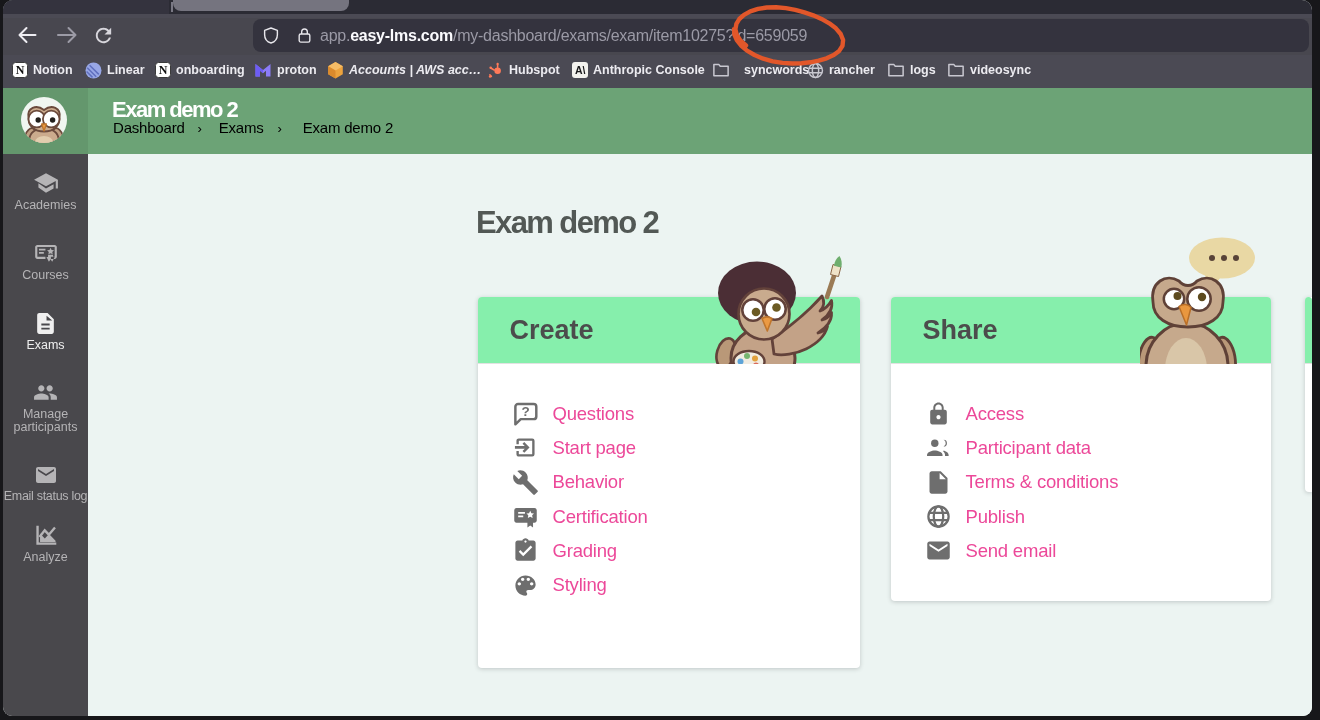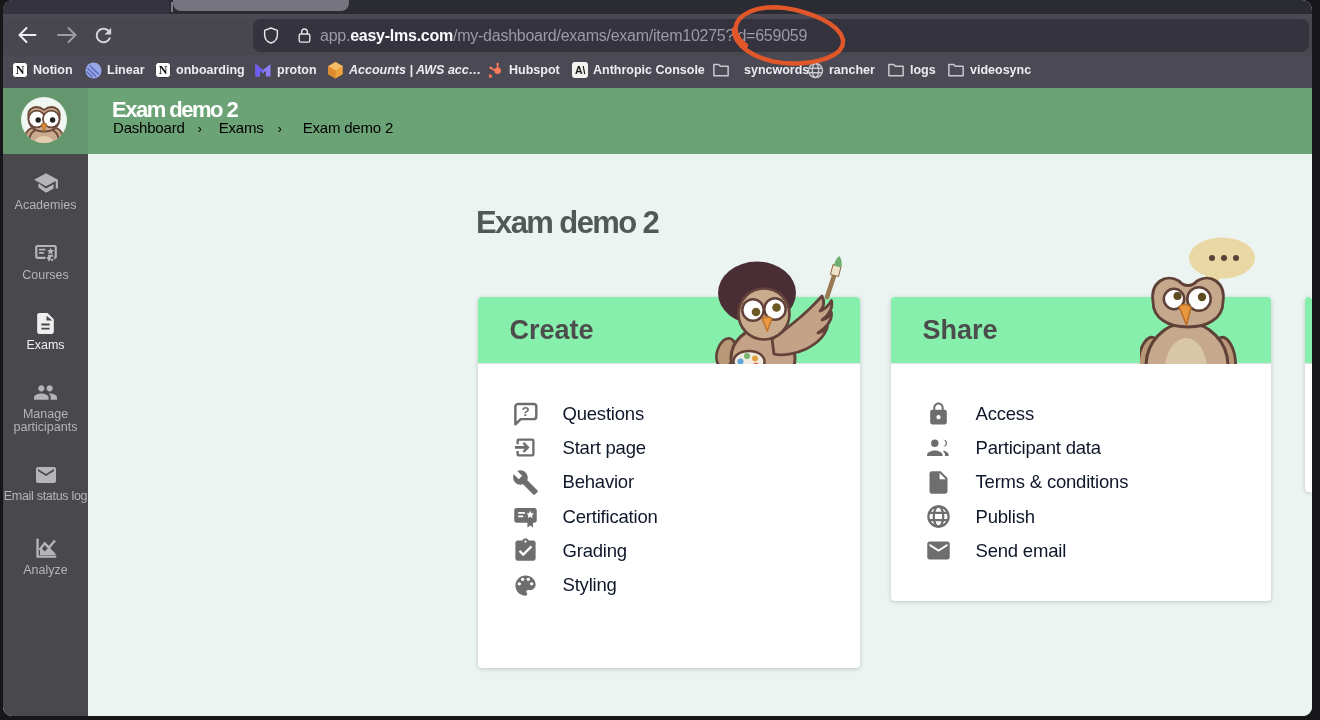--- a/index.html
+++ b/index.html
@@ -38,21 +38,21 @@
   .sbitem .lbl { line-height:13px; }
   
   #content { position:absolute; left:85px; top:154px; width:1224px; height:562px; background:#ecf4f2; }
   #h1 { position:absolute; left:388px; top:53px; font-size:31px; line-height:31px; font-weight:700; letter-spacing:-1.6px; color:#525855; }
   .card { position:absolute; background:#fff; border-radius:4px; box-shadow:0 1px 4px rgba(60,64,67,0.25); }
   .cardhead { height:67px; background:#86efac; border-bottom:1px solid #e2e2e2; border-radius:4px 4px 0 0;
               display:flex; align-items:center; padding-left:31.5px; font-size:27px; font-weight:700; color:#4c4c4c; }
   .items { padding-top:32.5px; }
   .item { height:34.3px; display:flex; align-items:center; padding-left:33.5px; }
   .item svg { flex:0 0 auto; width:27px; height:27px; }
-  .item .t { margin-left:24px; font-size:18.5px; letter-spacing:-0.2px; color:#0f172a; }
+  .item .t { margin-left:14px; font-size:18.5px; letter-spacing:-0.2px; color:#ec4899; }
   .owlclip { position:absolute; overflow:hidden; z-index:5; }
 </style>
 </head>
 <body>
 <div id="win">
   <div id="tabstrip">
     <div id="tabL"></div>
     <div id="tabsep"></div>
     <div id="activetab"></div>
   </div>
@@ -225,21 +225,21 @@
           <path d="M16 11c1.66 0 2.99-1.34 2.99-3S17.66 5 16 5c-1.66 0-3 1.34-3 3s1.34 3 3 3zm-8 0c1.66 0 2.99-1.34 2.99-3S9.66 5 8 5C6.34 5 5 6.34 5 8s1.34 3 3 3zm0 2c-2.33 0-7 1.17-7 3.5V19h14v-2.5c0-2.33-4.67-3.5-7-3.5zm8 0c-.29 0-.62.02-.97.05 1.16.84 1.97 1.97 1.97 3.45V19h6v-2.5c0-2.33-4.67-3.5-7-3.5z"></path>
         </svg>
       <div class="lbl">Manage<br>participants</div>
     </div>
     <div class="sbitem" style="top:309px;">
       <svg width="26" height="24" viewBox="0 0 24 24" fill="#b5b4b6">
           <path d="M20 4H4c-1.1 0-1.99.9-1.99 2L2 18c0 1.1.9 2 2 2h16c1.1 0 2-.9 2-2V6c0-1.1-.9-2-2-2zm0 4l-8 5-8-5V6l8 5 8-5v2z"></path>
         </svg>
       <div class="lbl" style="letter-spacing:-0.3px;">Email status log</div>
     </div>
-    <div class="sbitem" style="top:381px;">
+    <div class="sbitem" style="top:368px;">
       <svg width="26" height="26" viewBox="0 0 24 24">
           <g fill="none" stroke="#b5b4b6" stroke-width="2.2">
             <path d="M4.2 3.5 V20 H21.5"></path>
           </g>
           <path d="M6.5 18.5 V10.5 l4.4 4.8 3.9-4.3 6 6.4 v1.1 z" fill="#b5b4b6"></path>
           <path d="M6 13.8 L10.8 7.7 L14.6 11.7 L20.3 5.1" fill="none" stroke="#b5b4b6" stroke-width="2.2"></path>
         </svg>
       <div class="lbl">Analyze</div>
     </div>
   </div>

